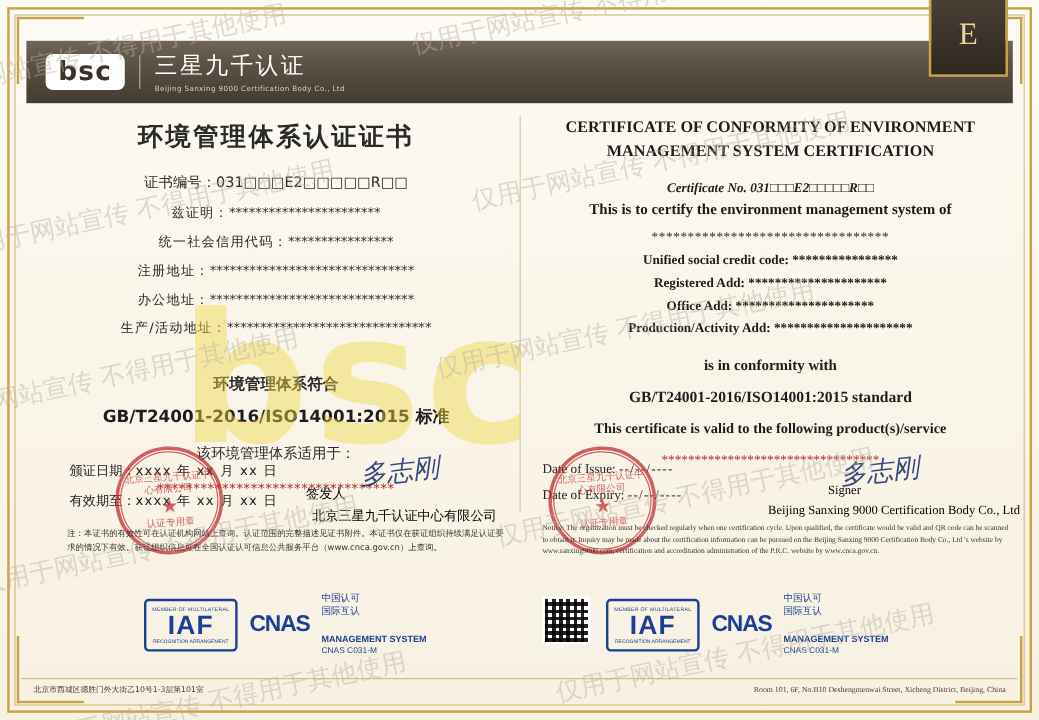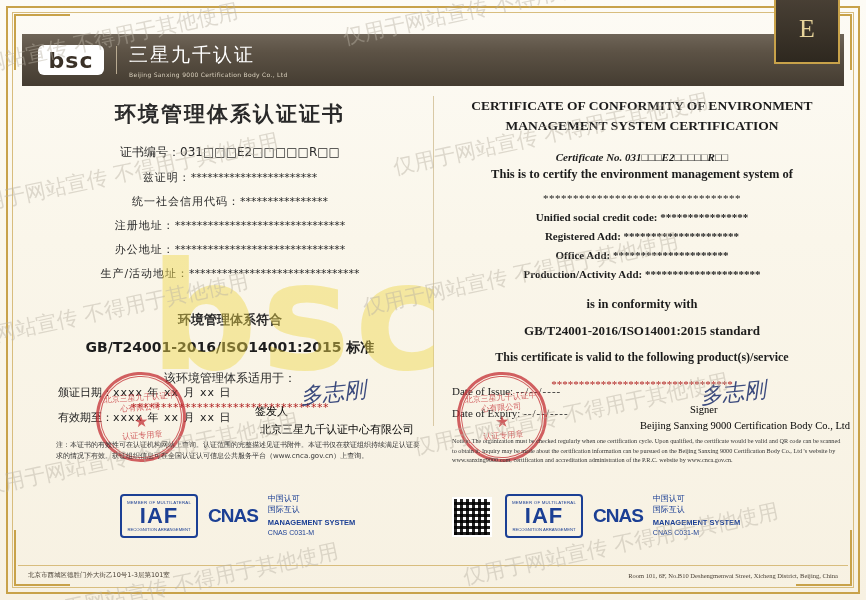--- a/index.html
+++ b/index.html
@@ -182,21 +182,21 @@
   .cnas{
     display:flex;flex-direction:column;align-items:center;color:#1b3f94;
     font-family:"Liberation Sans",sans-serif;
   }
   .cnas .mark{font-size:19px;font-weight:bold;letter-spacing:-1px;}
   .cnas-text{
     display:flex;flex-direction:column;color:#1b3f94;
     font-family:"DejaVu Sans",sans-serif;line-height:1.35;
   }
   .cnas-text .c1{font-size:8px;}
-  .cnas-text .c3{font-size:7.5px;font-family:"Liberation Sans",sans-serif;font-weight:bold;margin-top:2px;}
+  .cnas-text .c3{font-size:7.5px;font-family:"Liberation Sans",sans-serif;font-weight:bold;margin-top:12px;}
   .cnas-text .c4{font-size:7px;font-family:"Liberation Sans",sans-serif;}
   .qr{
     position:absolute;top:497px;width:36px;height:36px;
     background:
       repeating-linear-gradient(90deg,#222 0 3px,#fff 3px 6px),
       repeating-linear-gradient(0deg,#222 0 3px,#fff 3px 6px);
     background-blend-mode:multiply;
     border:2px solid #fff;
   }
   .qr-left{left:452px;}

